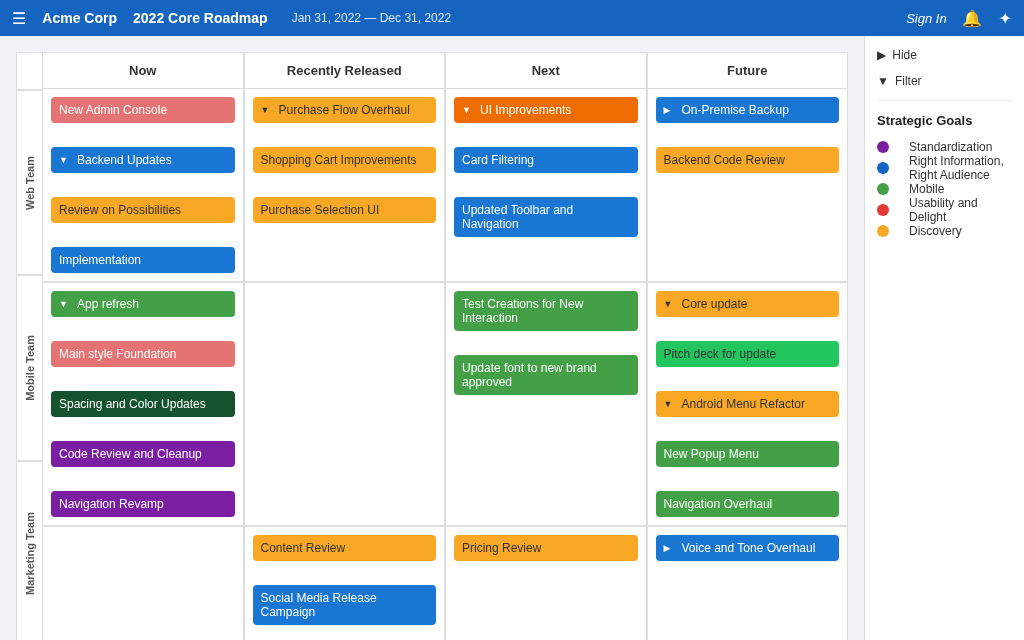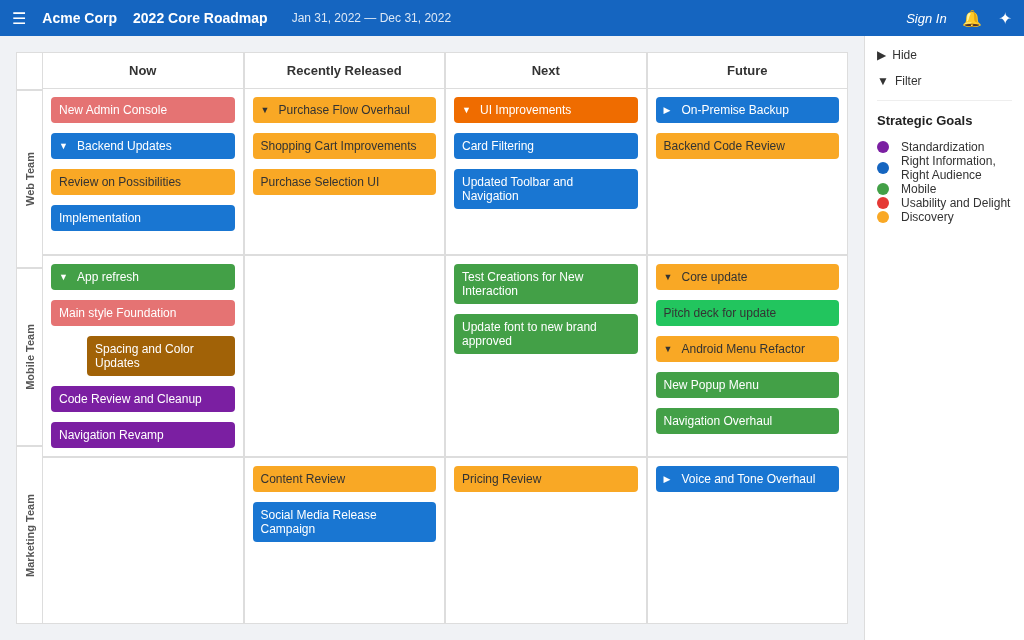--- a/index.html
+++ b/index.html
@@ -67,21 +67,21 @@
       flex: 1;
     }
 
     .board-cell {
       flex: 1;
       background: white;
       border: 1px solid #ddd;
       padding: 8px;
       display: flex;
       flex-direction: column;
-      gap: 10px;
+      gap: 24px;
       min-height: 120px;
     }
 
     
     .card {
       border-radius: 4px;
       padding: 6px 8px;
       font-size: 12px;
       font-weight: 500;
       color: white;
@@ -121,21 +121,21 @@
 
     .strategic-goals-title {
       font-weight: 700;
       font-size: 13px;
       color: #222;
     }
 
     .goal-item {
       display: flex;
       align-items: center;
-      gap: 12px;
+      gap: 20px;
       font-size: 12px;
       color: #333;
     }
     .goal-dot {
       width: 12px;
       height: 12px;
       border-radius: 50%;
       flex-shrink: 0;
     }
 
@@ -275,21 +275,21 @@
               </div>
               <div class="board-row" style="flex: 1 1 0%;">
                 <div class="board-cell">
                   <div class="card" style="background: rgb(67, 160, 71); color: white;">
                     <span class="card-chevron" style="font-size: 9px;">▼</span>
                     <span>App refresh</span>
                   </div>
                   <div class="card" style="background: rgb(229, 115, 115); color: white;">
                     <span>Main style Foundation</span>
                   </div>
-                  <div class="card" style="background: #a16207; color: white; margin-left: 36px;">
+                  <div class="card" style="background: #14532d; color: white;">
                     <span>Spacing and Color Updates</span>
                   </div>
                   <div class="card" style="background: rgb(123, 31, 162); color: white;">
                     <span>Code Review and Cleanup</span>
                   </div>
                   <div class="card" style="background: rgb(123, 31, 162); color: white;">
                     <span>Navigation Revamp</span>
                   </div>
                 </div>
                 <div class="board-cell"></div>

